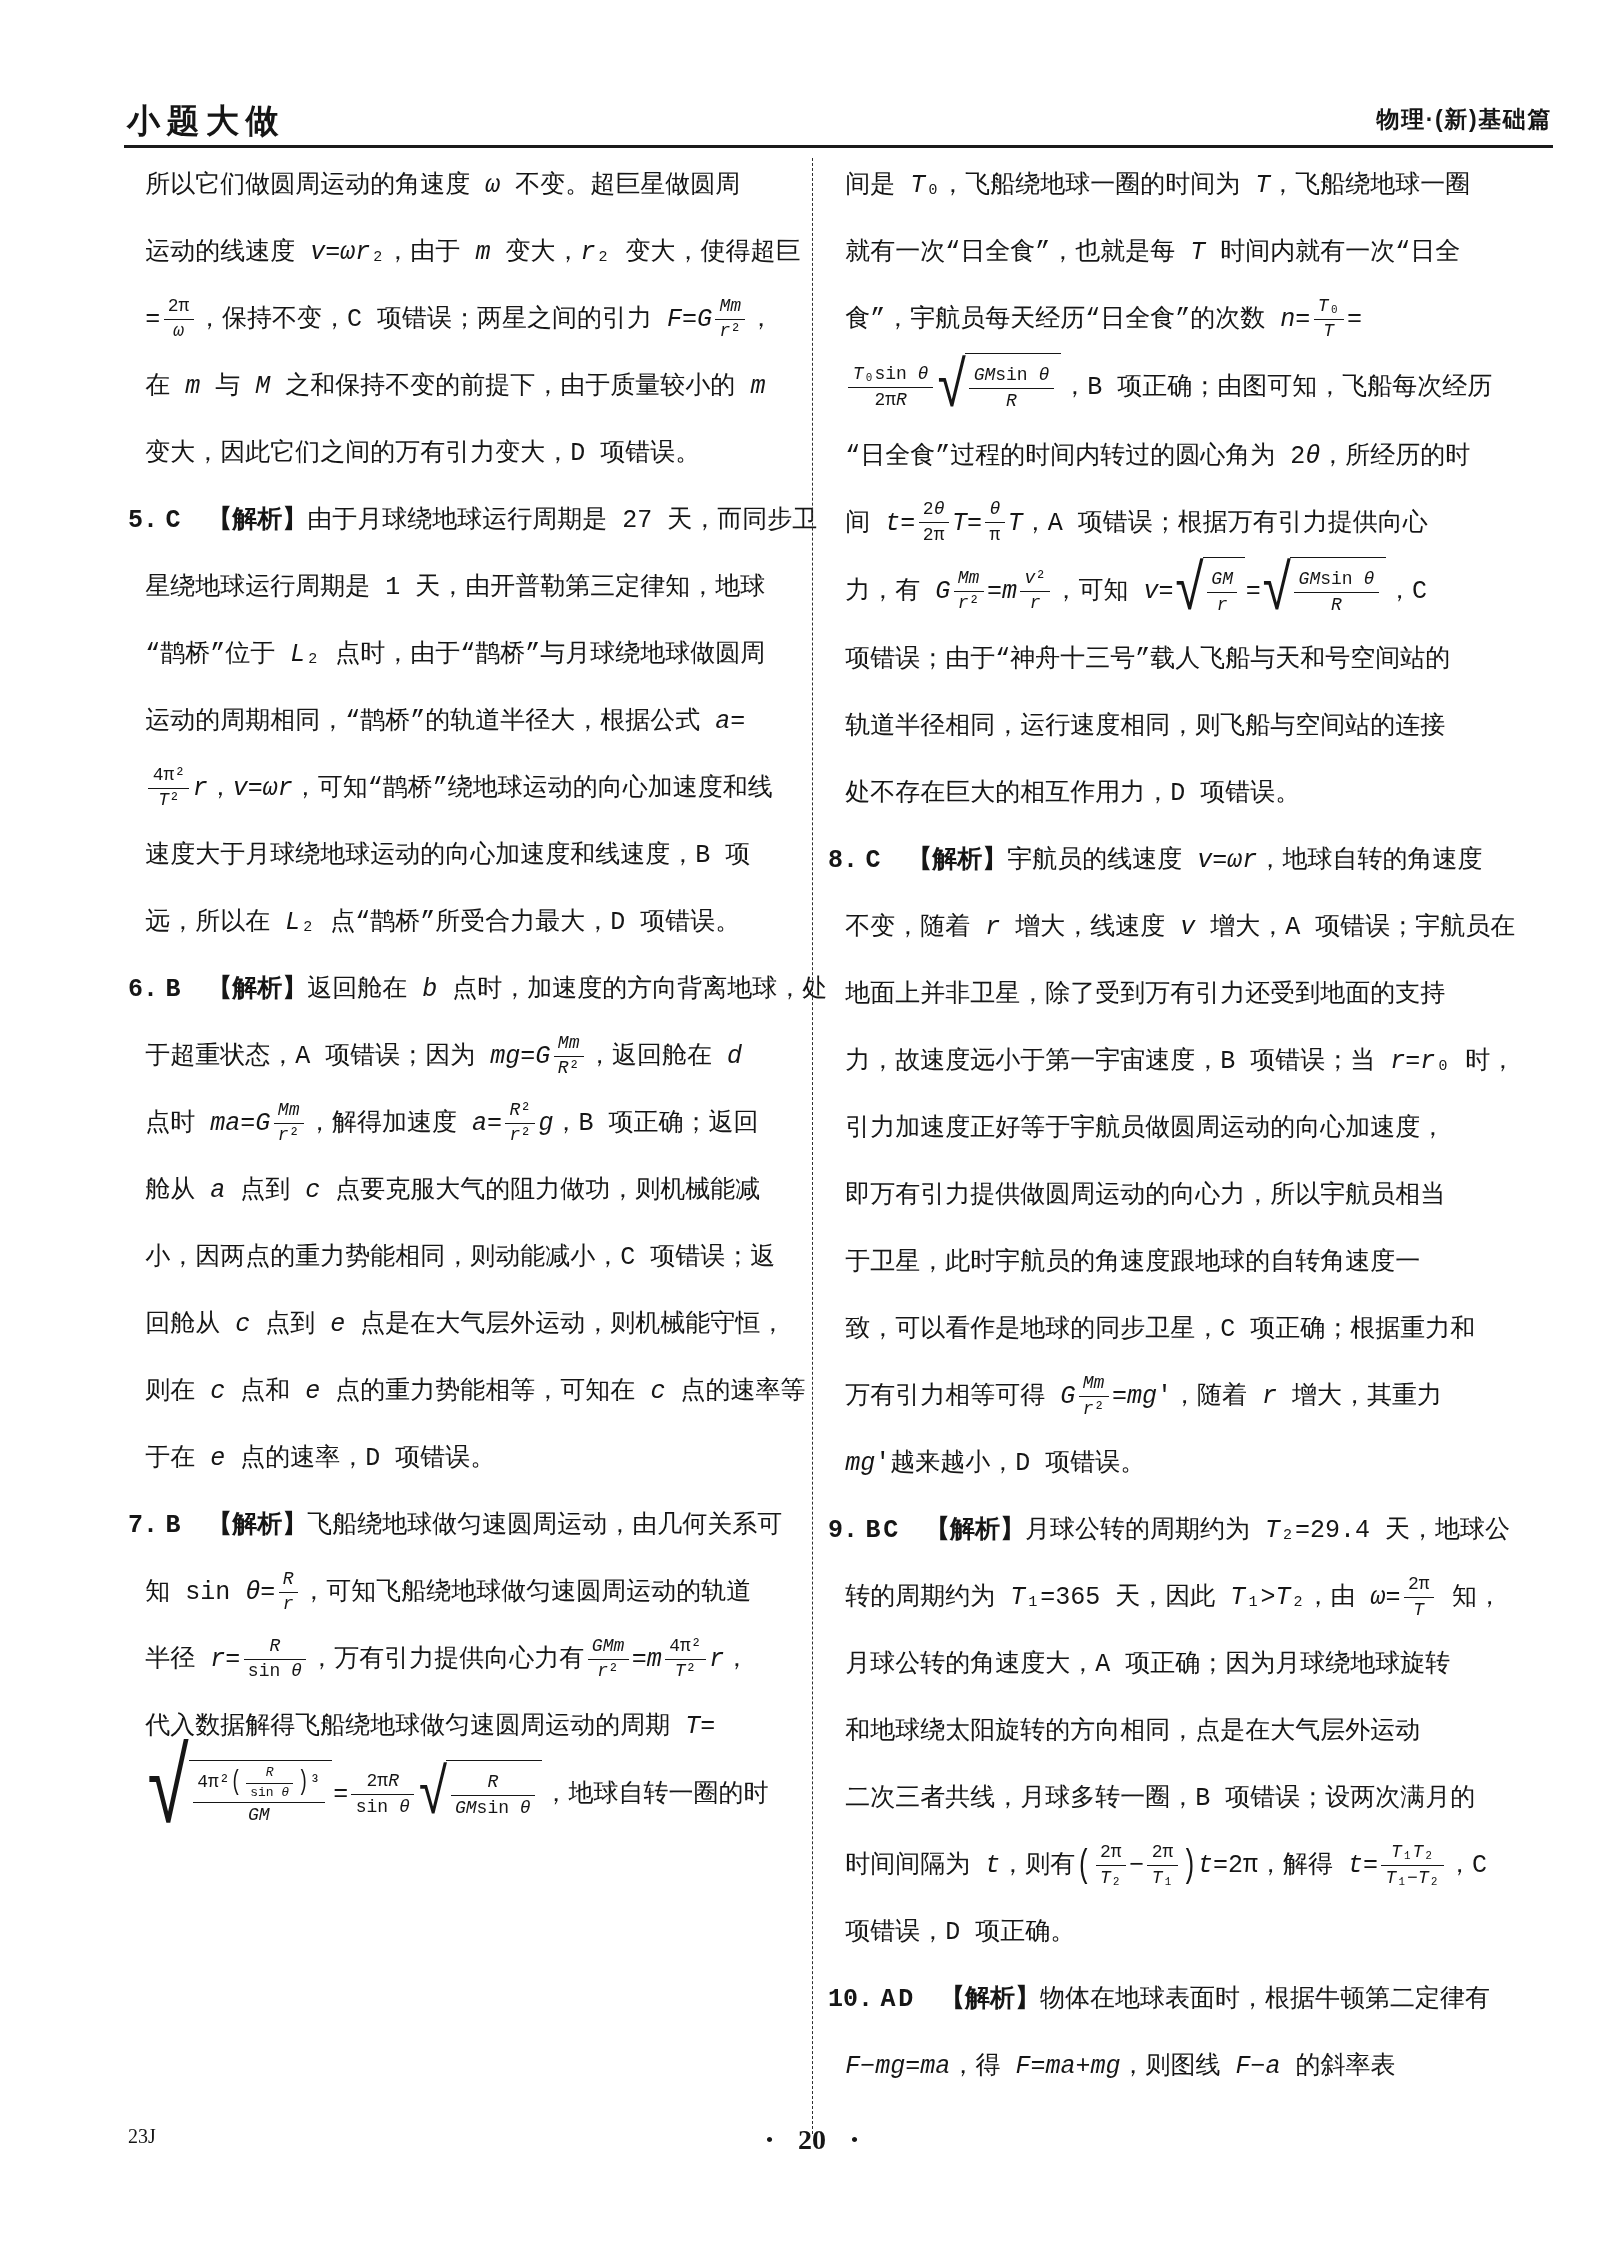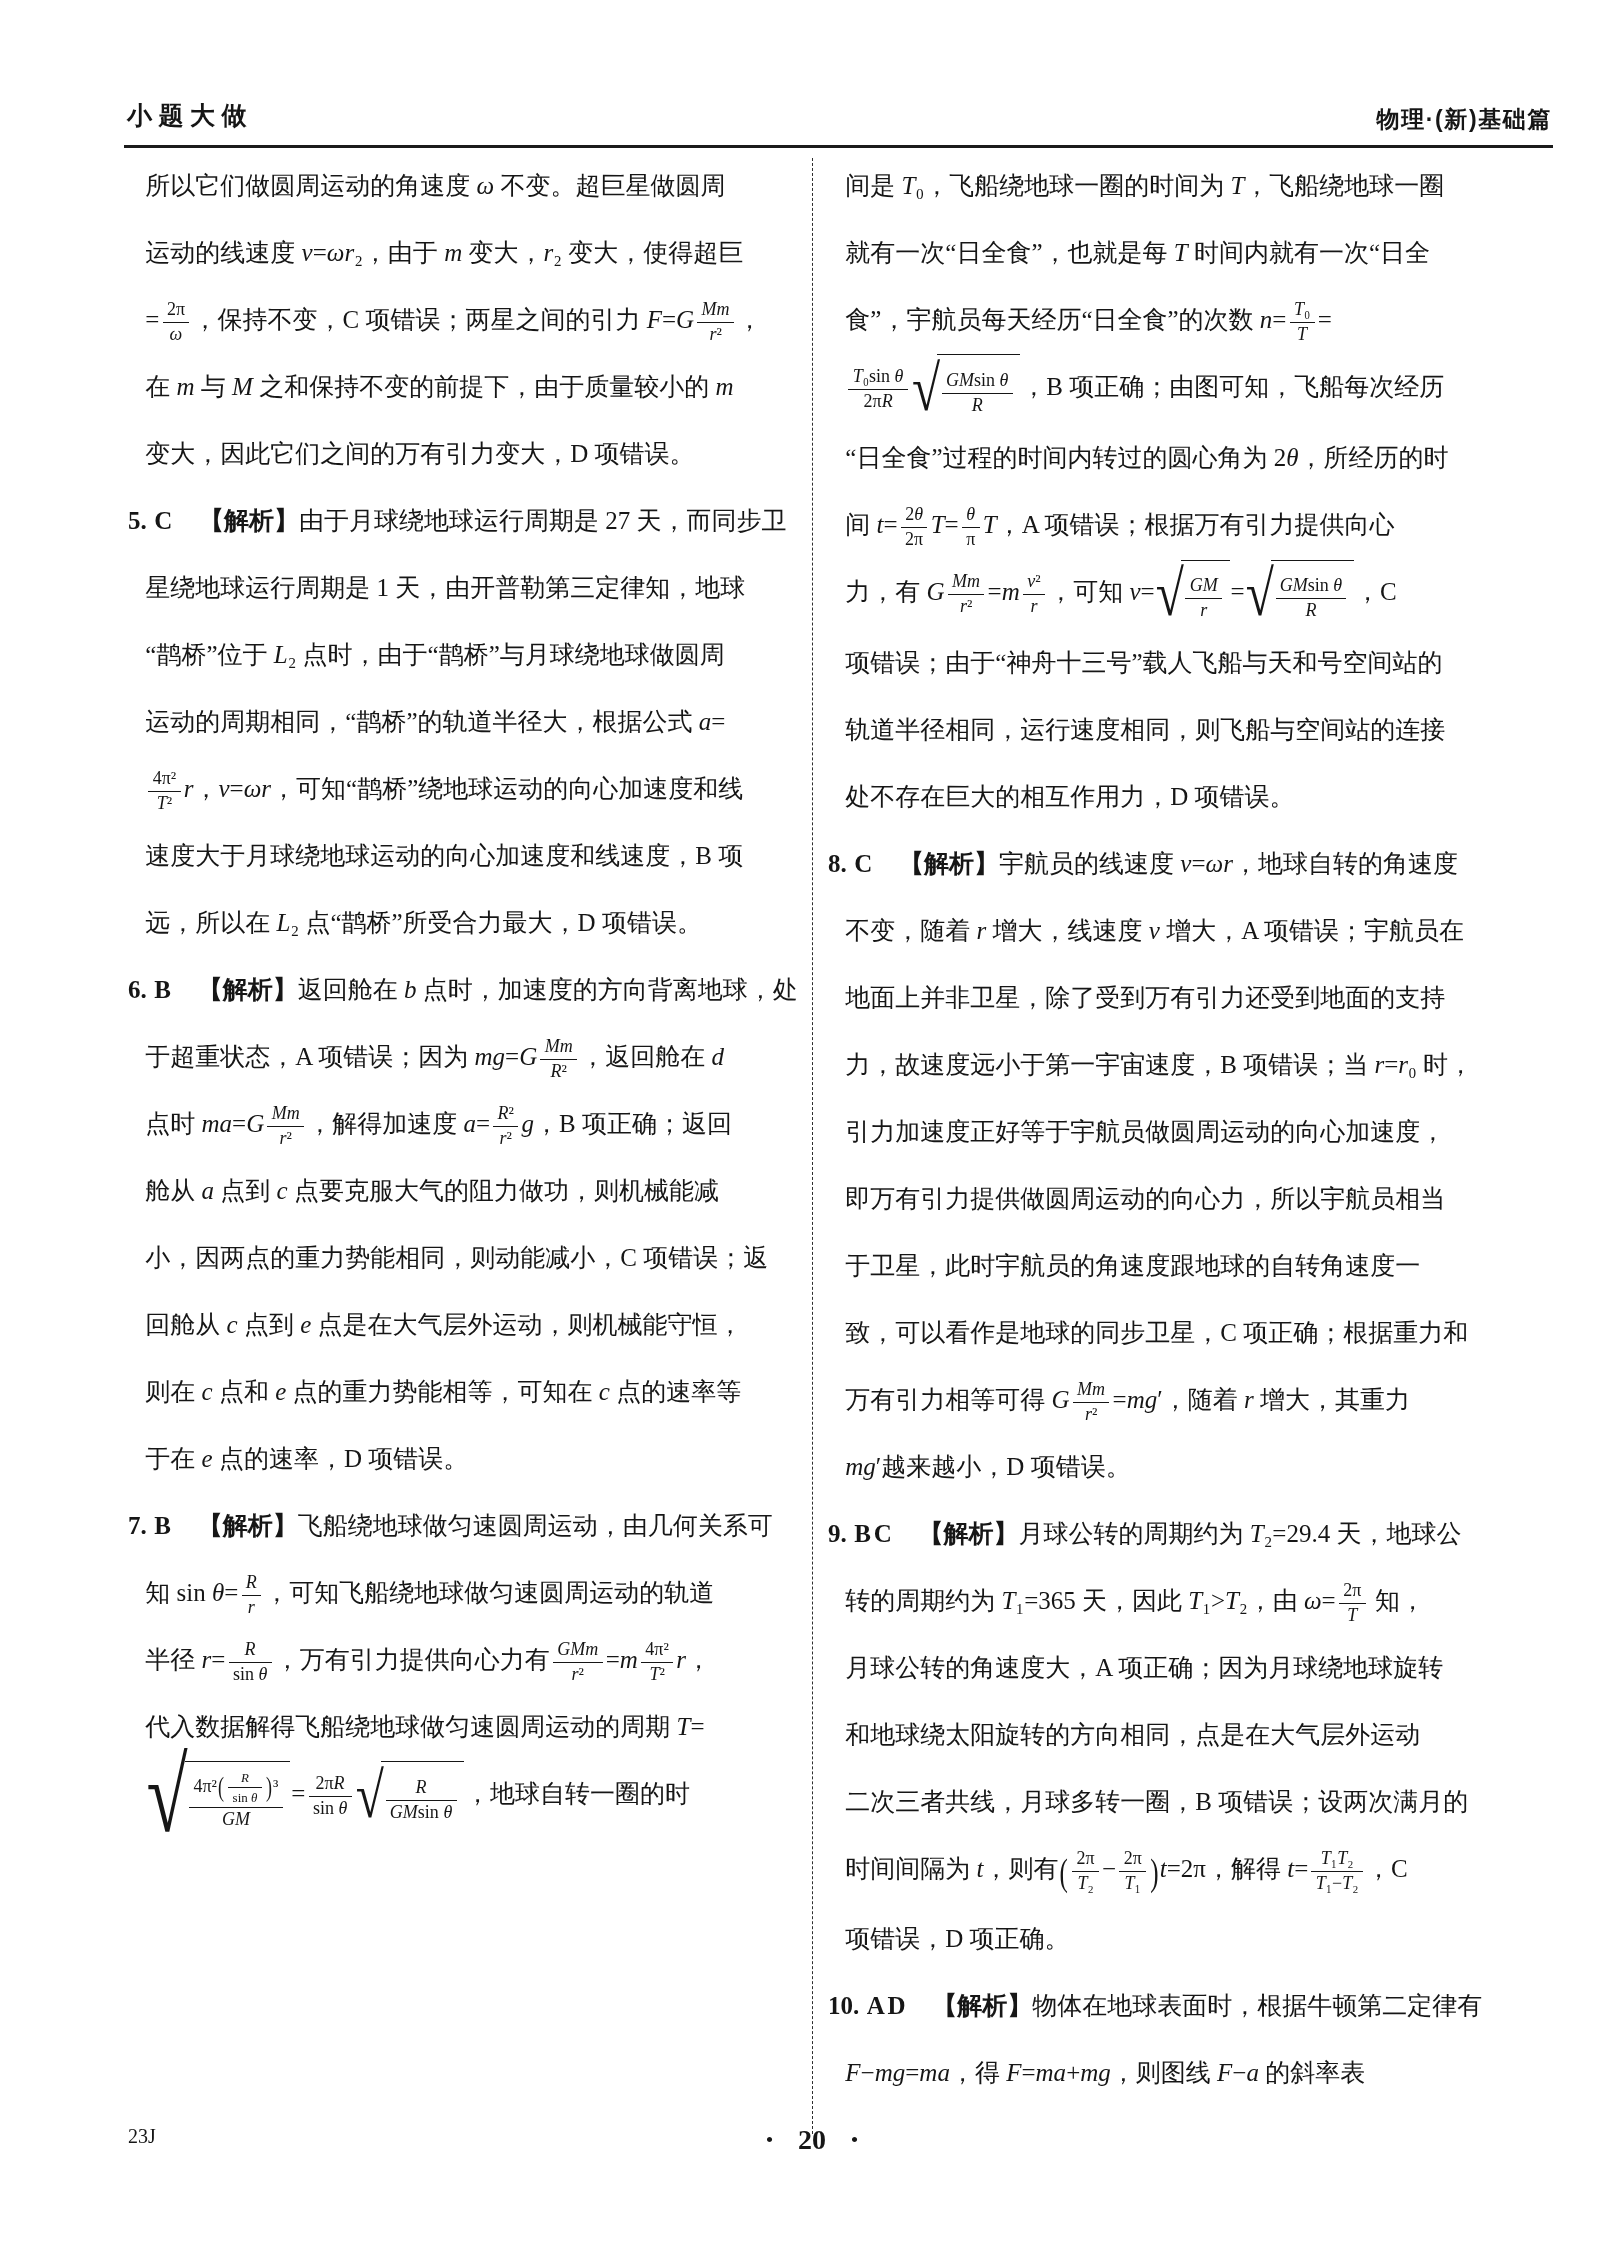--- a/index.html
+++ b/index.html
@@ -1,31 +1,31 @@
 <!DOCTYPE html>
 <html style="font-size:8.6px"><head>
 <meta charset="utf-8">
 <style>
   html,body{margin:0;padding:0;background:#e8e8e8;}
   .page{position:relative;width:1624px;height:2261px;background:#ffffff;color:#161616;
         font-family:"Liberation Serif","DejaVu Serif",serif;overflow:hidden;margin:0 auto;}
   
   .hdr-left{position:absolute;left:127px;top:99px;font-family:Liberation Sans, sans-serif;
-            font-weight:900;font-size:25px;letter-spacing:6.5px;}
+            font-weight:900;font-size:33px;letter-spacing:6.5px;}
   .hdr-right{position:absolute;right:72px;top:104px;font-family:"Liberation Sans","DejaVu Sans",sans-serif;
              font-weight:700;font-size:23px;letter-spacing:1.6px;}
   .hdr-rule{position:absolute;left:124px;right:71px;top:145px;height:2.7px;background:#1b1b1b;}
   
   .divider{position:absolute;left:812px;top:158px;height:1976px;width:0;border-left:1.6px dashed #2e2e2e;}
   
   .col{position:absolute;top:152px;font-size:25px;line-height:67px;}
   #colL{left:128px;width:678px;}
   #colR{left:828px;width:732px;}
   .blk{padding-left:17.3px;}
-  .ln{white-space:nowrap;}
+  .ln{white-space:nowrap;font-family:Liberation Mono, monospace;}
   .ln.first{margin-left:-17.3px;}
   .inum{font-weight:bold;margin-right:7.6px;}
   .ians{font-weight:bold;margin-right:24px;letter-spacing:2.7px;}
   .tag{font-weight:bold;}
   .var{font-style:italic;}
   
   .frac{display:inline-block;vertical-align:middle;text-align:center;margin:0 3.2px;}
   .fn{display:block;font-size:0.72em;line-height:1.2;padding:0 4.3px 1.6px;border-bottom:1.6px solid currentColor;}
   .fd{display:block;font-size:0.72em;line-height:1.2;padding:1.6px 4.3px 0;}
   .sqrt{display:inline-flex;align-items:center;vertical-align:middle;margin:0 1.1px;}

